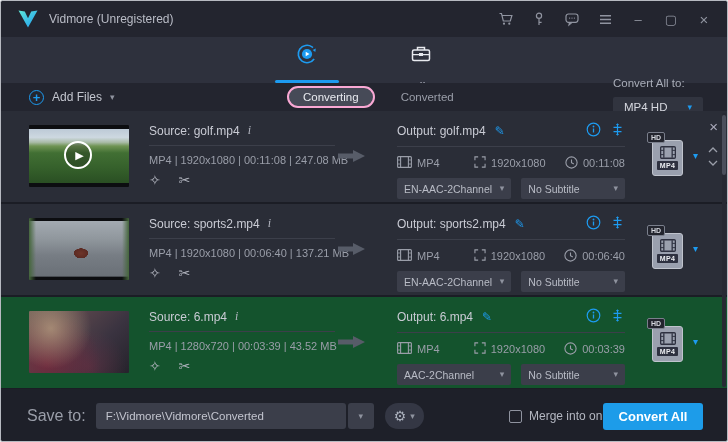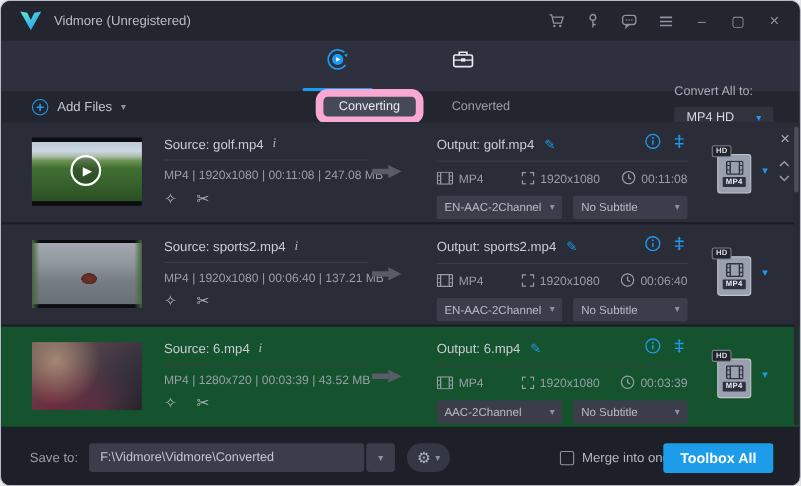--- a/index.html
+++ b/index.html
@@ -1,20 +1,20 @@
 <!DOCTYPE html>
 <html><head>
 <meta charset="utf-8">
 <style>
   html,body{margin:0;padding:0;background:#e9eaec;}
   *{box-sizing:border-box;}
   .window{
     position:relative;width:728px;height:442px;overflow:hidden;
     font-family:"Liberation Sans","DejaVu Sans",sans-serif;
-    background:#23252f;border:1px solid #b7bac1;border-radius:9px;
+    background:#23252f;border:1px solid #b7bac1;border-radius:3px;
   }
   
   .titlebar{height:36px;background:#23252f;display:flex;align-items:center;padding:0 12px;}
   .logo{margin-left:4px;display:flex;align-items:center;}
   .app-title{color:#b9bcc6;font-size:12px;margin-left:10px;}
   .tb-right{margin-left:auto;display:flex;align-items:center;gap:11px;}
   .tb-ic{width:22px;height:20px;display:flex;align-items:center;justify-content:center;color:#9094a0;cursor:default;}
   .tb-glyph{font-size:13px;color:#9094a0;line-height:1;}
   
   .nav{height:46px;background:#2e313d;display:flex;justify-content:center;gap:44px;position:relative;}
@@ -24,21 +24,21 @@
   .nav-underline{position:absolute;bottom:0;left:3px;width:64px;height:3px;background:#1d9bf0;border-radius:2px;}
   
   .toolbar{height:28px;background:#23252f;position:relative;display:flex;align-items:center;}
   .add-files{position:absolute;left:28px;display:flex;align-items:center;gap:8px;}
   .addplus{width:15px;height:15px;border:1.5px solid #1d9bf0;border-radius:50%;color:#1d9bf0;
     font-size:13px;line-height:13px;text-align:center;font-weight:bold;}
   .add-lbl{font-size:12px;color:#c3c6cf;}
   .caret{font-size:9px;color:#8f939f;line-height:1;}
   .caret.blue{color:#1d9bf0;}
   .seg-tabs{position:absolute;left:286px;display:flex;align-items:center;gap:26px;}
-  .pill{background:#464a57;border:7px solid #f9a8d4;border-radius:11px;color:#e8eaef;
+  .pill{background:#464a57;border:2px solid #f9a8d4;border-radius:11px;color:#e8eaef;
     font-size:11.5px;padding:3px 14px;}
   .seg-off{font-size:11.5px;color:#9a9ea9;}
   .convert-to{position:absolute;right:24px;display:flex;align-items:flex-start;gap:8px;flex-direction:column;}
   .ct-lbl{font-size:11.5px;color:#a9adb8;}
   .ct-dd{width:90px;height:21px;background:#31343f;border-radius:2px;display:flex;align-items:center;
     justify-content:space-between;padding:0 11px;font-size:11.5px;color:#d6d8df;}
   
   .filelist{position:relative;height:278px;background:#1b1d25;}
   .filerow{position:relative;height:91px;background:#2a2d37;}
   .filerow + .filerow{margin-top:2px;}
@@ -86,21 +86,21 @@
   .p-hd{position:absolute;left:-2px;top:-1px;background:#23252e;border:1px solid #7a7f8c;border-radius:2px;
     color:#d6d8df;font-size:7px;font-weight:bold;padding:1px 3px;}
   .p-caret{position:absolute;left:692px;top:40px;font-size:10px;color:#1d9bf0;line-height:1;}
   .list-close{position:absolute;right:9px;top:8px;color:#aab;font-size:15px;line-height:1;}
   .list-up{position:absolute;right:9px;top:28px;}
   .list-down{position:absolute;right:9px;top:41px;}
   .scrollbar{position:absolute;right:1px;top:2px;bottom:2px;width:4px;background:#272933;border-radius:2px;}
   .scroll-thumb{position:absolute;top:2px;width:4px;height:60px;background:#4b4f5c;border-radius:2px;}
   
   .footer{height:54px;background:#1e2029;display:flex;align-items:center;padding:0 26px;position:relative;}
-  .save-lbl{font-size:12px;color:#9a9ea9;margin-right:10px;}
+  .save-lbl{font-size:16px;color:#9a9ea9;margin-right:10px;}
   .path-input{width:250px;height:26px;background:#3b3e4a;border:none;border-radius:3px;color:#c3c5cf;
     font-size:11.5px;padding:0 10px;font-family:"Liberation Sans",sans-serif;outline:none;}
   .path-caret{width:26px;height:26px;background:#3b3e4a;border-radius:3px;margin-left:2px;
     display:flex;align-items:center;justify-content:center;}
   .gear-pill{height:26px;background:#343744;border-radius:13px;margin-left:11px;display:flex;
     align-items:center;gap:4px;padding:0 9px;}
   .gear-g{font-size:14px;color:#aab0bc;line-height:1;}
   .merge{position:absolute;left:508px;display:flex;align-items:center;gap:7px;}
   .checkbox{width:13px;height:13px;border:1px solid #8f939f;border-radius:2px;background:transparent;}
   .merge-lbl{font-size:12px;color:#b4b7c1;}
@@ -512,16 +512,16 @@
       <span class="caret">▾</span>
     </span>
     <span class="gear-pill">
       <span class="gear-g">⚙</span>
       <span class="caret">▾</span>
     </span>
     <span class="merge">
       <span class="checkbox"></span>
       <span class="merge-lbl">Merge into one file</span>
     </span>
-    <button class="convert-btn">Toolbox All</button>
+    <button class="convert-btn">Convert All</button>
   </div>
 
 </div>
 
 </body></html>

